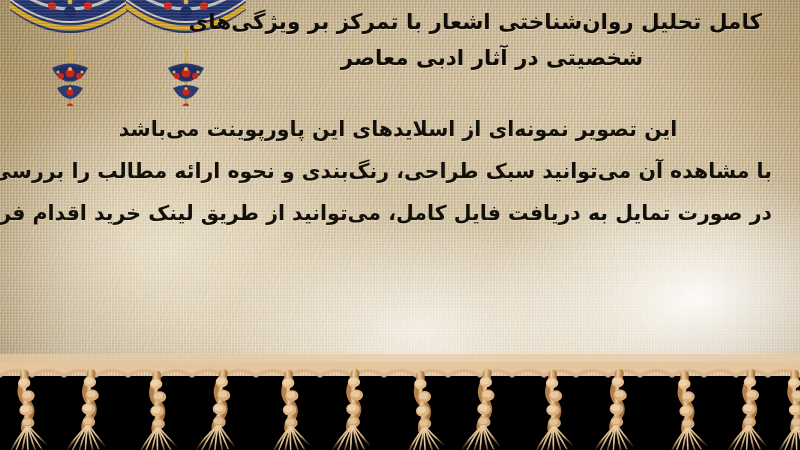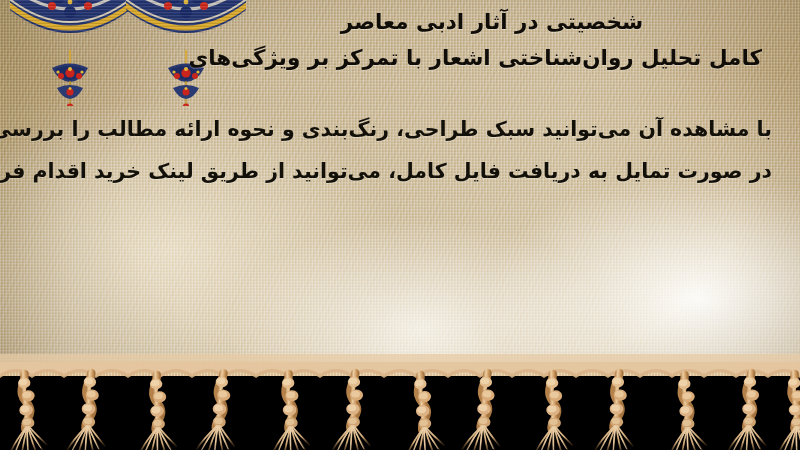--- a/index.html
+++ b/index.html
@@ -461,24 +461,25 @@
       <use href="#tasselShape" x="610" y="33" transform="rotate(3 618 40)"></use>
       <use href="#tasselShape" x="676" y="35" transform="rotate(-4 684 40)"></use>
       <use href="#tasselShape" x="742" y="33" transform="rotate(2 750 40)"></use>
       <use href="#tasselShape" x="786" y="34" transform="rotate(-3 794 40)"></use>
     </g>
   </svg>
 
   <div class="text-layer">
 
     <div class="title-block">
+      <div class="title-line">کامل تحلیل روان‌شناختی اشعار با تمرکز بر ویژگی‌های</div>
       <div class="title-line">شخصیتی در آثار ادبی معاصر</div>
-      <div class="title-line">کامل تحلیل روان‌شناختی اشعار با تمرکز بر ویژگی‌های</div>
     </div>
 
     <div class="body-block">
+      <div class="body-line">این تصویر نمونه‌ای از اسلایدهای این پاورپوینت می‌باشد</div>
       <div class="body-line">با مشاهده آن می‌توانید سبک طراحی، رنگ‌بندی و نحوه ارائه مطالب را بررسی نمایید</div>
       <div class="body-line">در صورت تمایل به دریافت فایل کامل، می‌توانید از طریق لینک خرید اقدام فرمایید</div>
     </div>
 
   </div>
 
 </div>
 
 </body></html>

